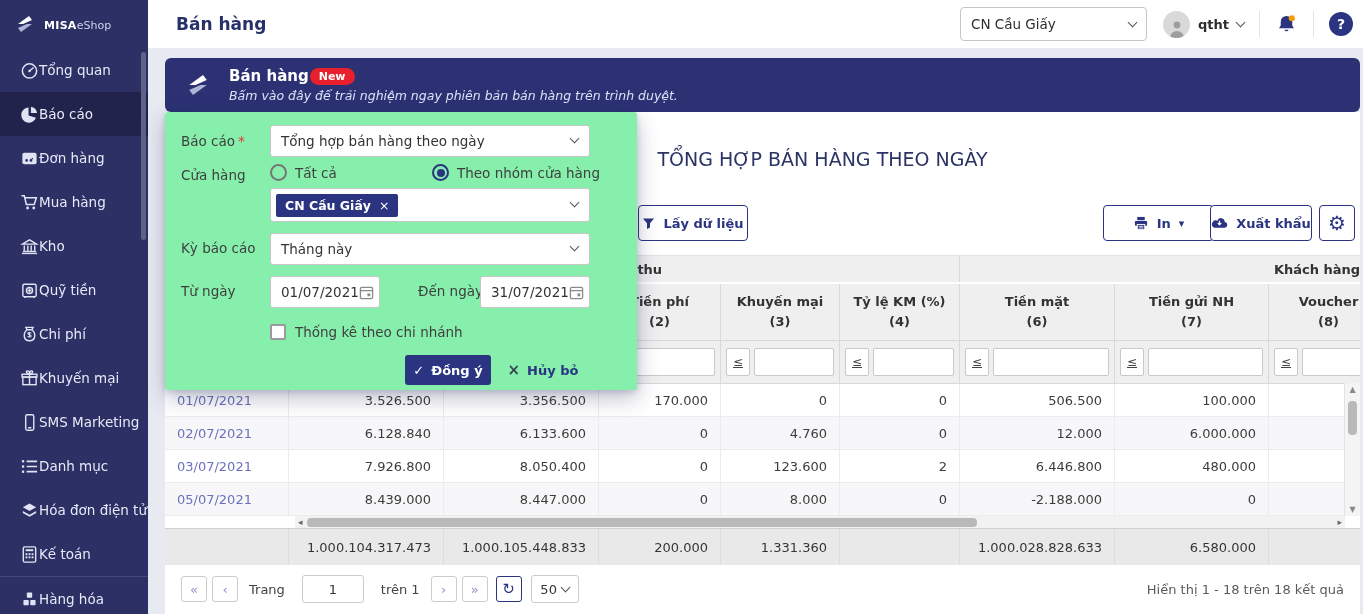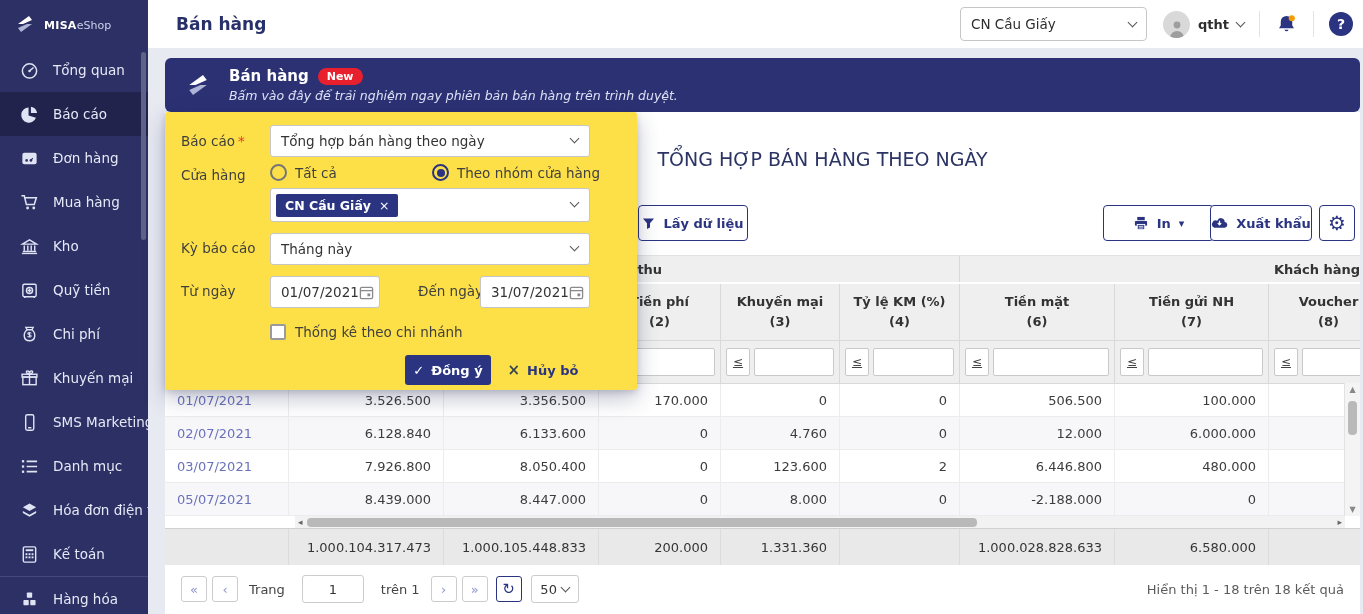--- a/index.html
+++ b/index.html
@@ -5,21 +5,21 @@
   *{box-sizing:border-box;margin:0;padding:0}
   html,body{width:1363px;height:614px}
   body{position:relative;font-family:"DejaVu Sans","Liberation Sans",sans-serif;background:#e8eaf2;overflow:hidden;font-size:13px;color:#333}
 
   
   .sidebar{position:absolute;left:0;top:0;width:148px;height:614px;background:#2d3064;z-index:30;color:#e6e9f7}
   .logo-row{height:48px;display:flex;align-items:center;padding-left:13px;gap:7px}
   .brand-bold{font-size:11px;font-weight:bold;color:#fff;letter-spacing:.3px}
   .brand-light{font-size:11px;color:#ccd2ee}
   .sb-scrollthumb{position:absolute;right:2px;top:52px;width:5px;height:188px;background:#5f6288;border-radius:3px}
-  .sb-item{height:44px;display:flex;align-items:center;gap:14px;padding-left:19px;font-size:13.5px;cursor:pointer;white-space:nowrap}
+  .sb-item{height:44px;display:flex;align-items:center;padding-left:19px;font-size:13.5px;cursor:pointer;white-space:nowrap}
   .sb-item.active{background:#21234c}
   .sb-ico{width:20px;height:20px;display:flex;align-items:center;justify-content:center;flex:none}
   .sb-divider{height:1px;background:#44477a;margin:0 0}
 
   
   .topbar{position:absolute;left:148px;top:0;width:1215px;height:48px;background:#fff;display:flex;align-items:center;z-index:5}
   .page-title{margin-left:28px;font-size:17px;font-weight:bold;color:#28306a}
   .topbar-right{margin-left:auto;display:flex;align-items:center;padding-right:10px}
   .branch-select{width:187px;height:34px;border:1px solid #c6c6c6;border-radius:4px;display:flex;align-items:center;padding:0 10px;font-size:13.5px;color:#2e2e2e;margin-right:16px;cursor:pointer}
   .chev{width:7px;height:7px;border-right:1.6px solid #555;border-bottom:1.6px solid #555;transform:rotate(45deg);margin-top:-4px}
@@ -27,21 +27,21 @@
   .avatar{width:27px;height:27px;border-radius:50%;background:#d9d9d9;display:flex;align-items:flex-end;justify-content:center;overflow:hidden;margin-right:8px}
   .username{font-size:13px;font-weight:bold;color:#2e2e2e;margin-right:8px}
   .tb-divider{width:1px;height:26px;background:#e3e3e3;margin:0 15px}
   .help-btn{width:24px;height:24px;border-radius:50%;background:#2a3480;color:#fff;font-size:14px;font-weight:bold;display:flex;align-items:center;justify-content:center;cursor:pointer}
 
   
   .banner{position:absolute;left:165px;top:58px;width:1195px;height:54px;background:#2b3173;border-radius:6px;z-index:20;display:flex;align-items:center;padding-left:18px;color:#fff}
   .banner-text{margin-left:16px}
   .banner-title-row{display:flex;align-items:center}
   .banner-title{font-size:15px;font-weight:bold}
-  .badge-new{background:#e8202e;color:#fff;font-size:11px;font-weight:bold;border-radius:10px;padding:2px 9px;margin-left:9px}
+  .badge-new{background:#e8202e;color:#fff;font-size:11px;font-weight:bold;border-radius:10px;padding:2px 9px;margin-left:1px}
   .banner-sub{font-size:12.5px;font-style:italic;color:#dde1f6;margin-top:3px}
 
   
   .card{position:absolute;left:165px;top:112px;width:1195px;height:502px;background:#fff;z-index:10}
   .report-title{position:absolute;top:36px;left:50%;margin-left:60px;transform:translateX(-50%);font-size:19px;color:#2b3464;font-weight:500;white-space:nowrap}
 
   
   .toolbar{position:absolute;top:93px;left:0;width:100%;height:36px}
   .tb-date{position:absolute;left:340px;top:0;width:125px;height:36px;border:1px solid #ccc;border-radius:4px;background:#fff;display:flex;align-items:center;justify-content:flex-end;padding-right:9px;cursor:pointer}
   .btn{position:absolute;top:0;height:36px;border:1px solid #2a3480;border-radius:4px;background:#fff;color:#2a3480;font-weight:bold;font-size:13px;display:flex;align-items:center;justify-content:center;gap:8px;cursor:pointer}
@@ -80,21 +80,21 @@
   
   .pagination{position:absolute;top:452px;left:0;width:1195px;height:50px;display:flex;align-items:center;padding:0 16px;gap:5px}
   .pg-btn{width:26px;height:26px;border:1px solid #ccc;border-radius:3px;background:#fff;color:#8d93c8;display:flex;align-items:center;justify-content:center;font-size:13px;cursor:pointer;flex:none}
   .pg-label{font-size:13px;color:#444;margin:0 6px}
   .pg-input{width:62px;height:28px;border:1px solid #ccc;border-radius:3px;display:flex;align-items:center;justify-content:center;font-size:13px;color:#333;margin:0 6px;cursor:text}
   .pg-refresh{border-color:#2a3480;color:#2a3480;font-size:15px;margin-left:3px}
   .pg-size{width:48px;height:28px;border:1px solid #ccc;border-radius:3px;background:#fff;display:flex;align-items:center;justify-content:center;gap:5px;font-size:13px;color:#333;margin-left:4px;cursor:pointer}
   .pg-status{margin-left:auto;font-size:13px;color:#5b5b5b}
 
   
-  .popup{position:absolute;left:165px;top:112px;width:472px;height:278px;background:#fde047;z-index:40;box-shadow:0 8px 22px rgba(40,45,90,.30),0 2px 6px rgba(40,45,90,.18);border-radius:3px}
+  .popup{position:absolute;left:165px;top:112px;width:472px;height:278px;background:#86efac;z-index:40;box-shadow:0 8px 22px rgba(40,45,90,.30),0 2px 6px rgba(40,45,90,.18);border-radius:3px}
   .pp-label{position:absolute;font-size:13.5px;color:#3f3f3f;white-space:nowrap}
   .req{color:#e53935;margin-left:3px}
   .pp-select{position:absolute;left:105px;width:320px;height:32px;border:1px solid #c6c6c6;border-radius:3px;display:flex;align-items:center;padding:0 28px 0 10px;font-size:13.5px;color:#333;cursor:pointer;background:#fff}
   .pp-select .chev{position:absolute;right:11px;top:13px}
   .radio-item{position:absolute;display:flex;align-items:center;gap:8px;font-size:13.5px;color:#3f3f3f;cursor:pointer}
   .radio{width:17px;height:17px;border:2px solid #767676;border-radius:50%;flex:none;position:relative}
   .radio.on{border-color:#2a3480}
   .radio.on::after{content:"";position:absolute;left:2.5px;top:2.5px;width:8px;height:8px;border-radius:50%;background:#2a3480}
   .tagbox{position:absolute;left:105px;top:76px;width:320px;height:34px;border:1px solid #c6c6c6;border-radius:3px;display:flex;align-items:center;padding:0 28px 0 5px;cursor:pointer;background:#fff}
   .tag{background:#2a3480;color:#fff;font-size:12.5px;font-weight:bold;border-radius:2px;padding:4px 9px;display:flex;align-items:center;gap:8px}

